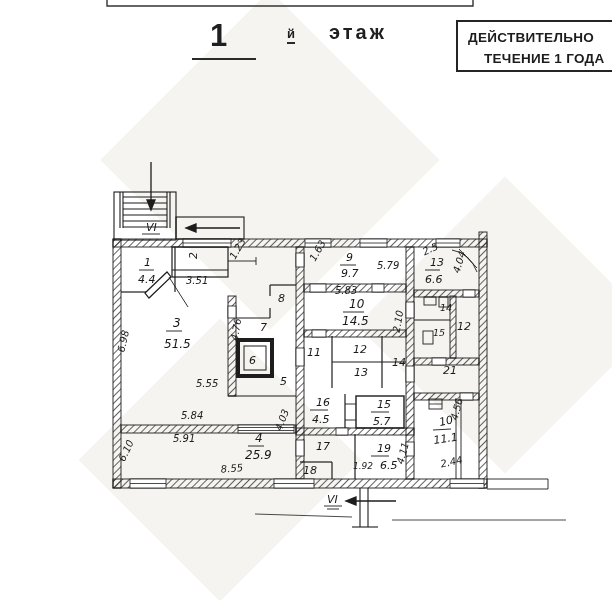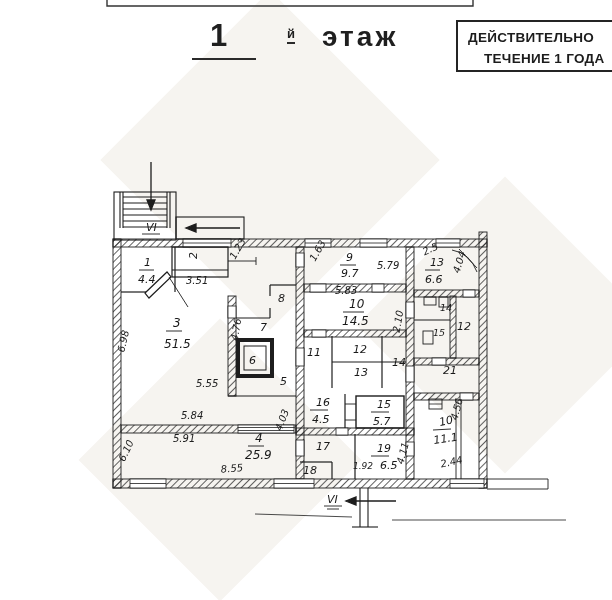--- a/index.html
+++ b/index.html
@@ -6,21 +6,21 @@
   body{
     width:612px;height:600px;background:#ffffff;overflow:hidden;position:relative;
     font-family:"Liberation Sans",sans-serif;
   }
   .watermark{position:absolute;background:#f6f4f0;transform:rotate(45deg);z-index:0;}
   #plan-svg{position:absolute;left:0;top:0;z-index:1;}
   .hdr{position:absolute;z-index:2;color:#1f1f1f;}
   .floor-num{left:210px;top:18px;font-size:31px;font-weight:bold;}
   .num-underline{position:absolute;left:192px;top:58px;width:64px;height:2px;background:#2a2a2a;z-index:2;}
   .floor-suffix{left:287px;top:26px;font-size:13px;font-weight:bold;border-bottom:2px solid #2a2a2a;padding-bottom:1px;}
-  .floor-word{left:322px;top:21px;font-size:28px;font-weight:bold;letter-spacing:3px;}
+  .floor-word{left:329px;top:21px;font-size:20px;font-weight:bold;letter-spacing:3px;}
   .stamp{
     position:absolute;left:456px;top:20px;width:200px;height:52px;z-index:2;
     border:2.5px solid #242424;background:#fff;
     font-weight:bold;color:#1c1c1c;font-size:13.5px;line-height:1.55;
     padding-top:6px;padding-left:10px;box-sizing:border-box;letter-spacing:.3px;
   }
   .stamp .l2{padding-left:16px;}
   .lbl{font:italic 11px "DejaVu Sans",sans-serif;fill:#191919;}
   .lbl-lg{font:italic 12px "DejaVu Sans",sans-serif;fill:#191919;}
   .lbl-sm{font:italic 9.5px "DejaVu Sans",sans-serif;fill:#191919;}

